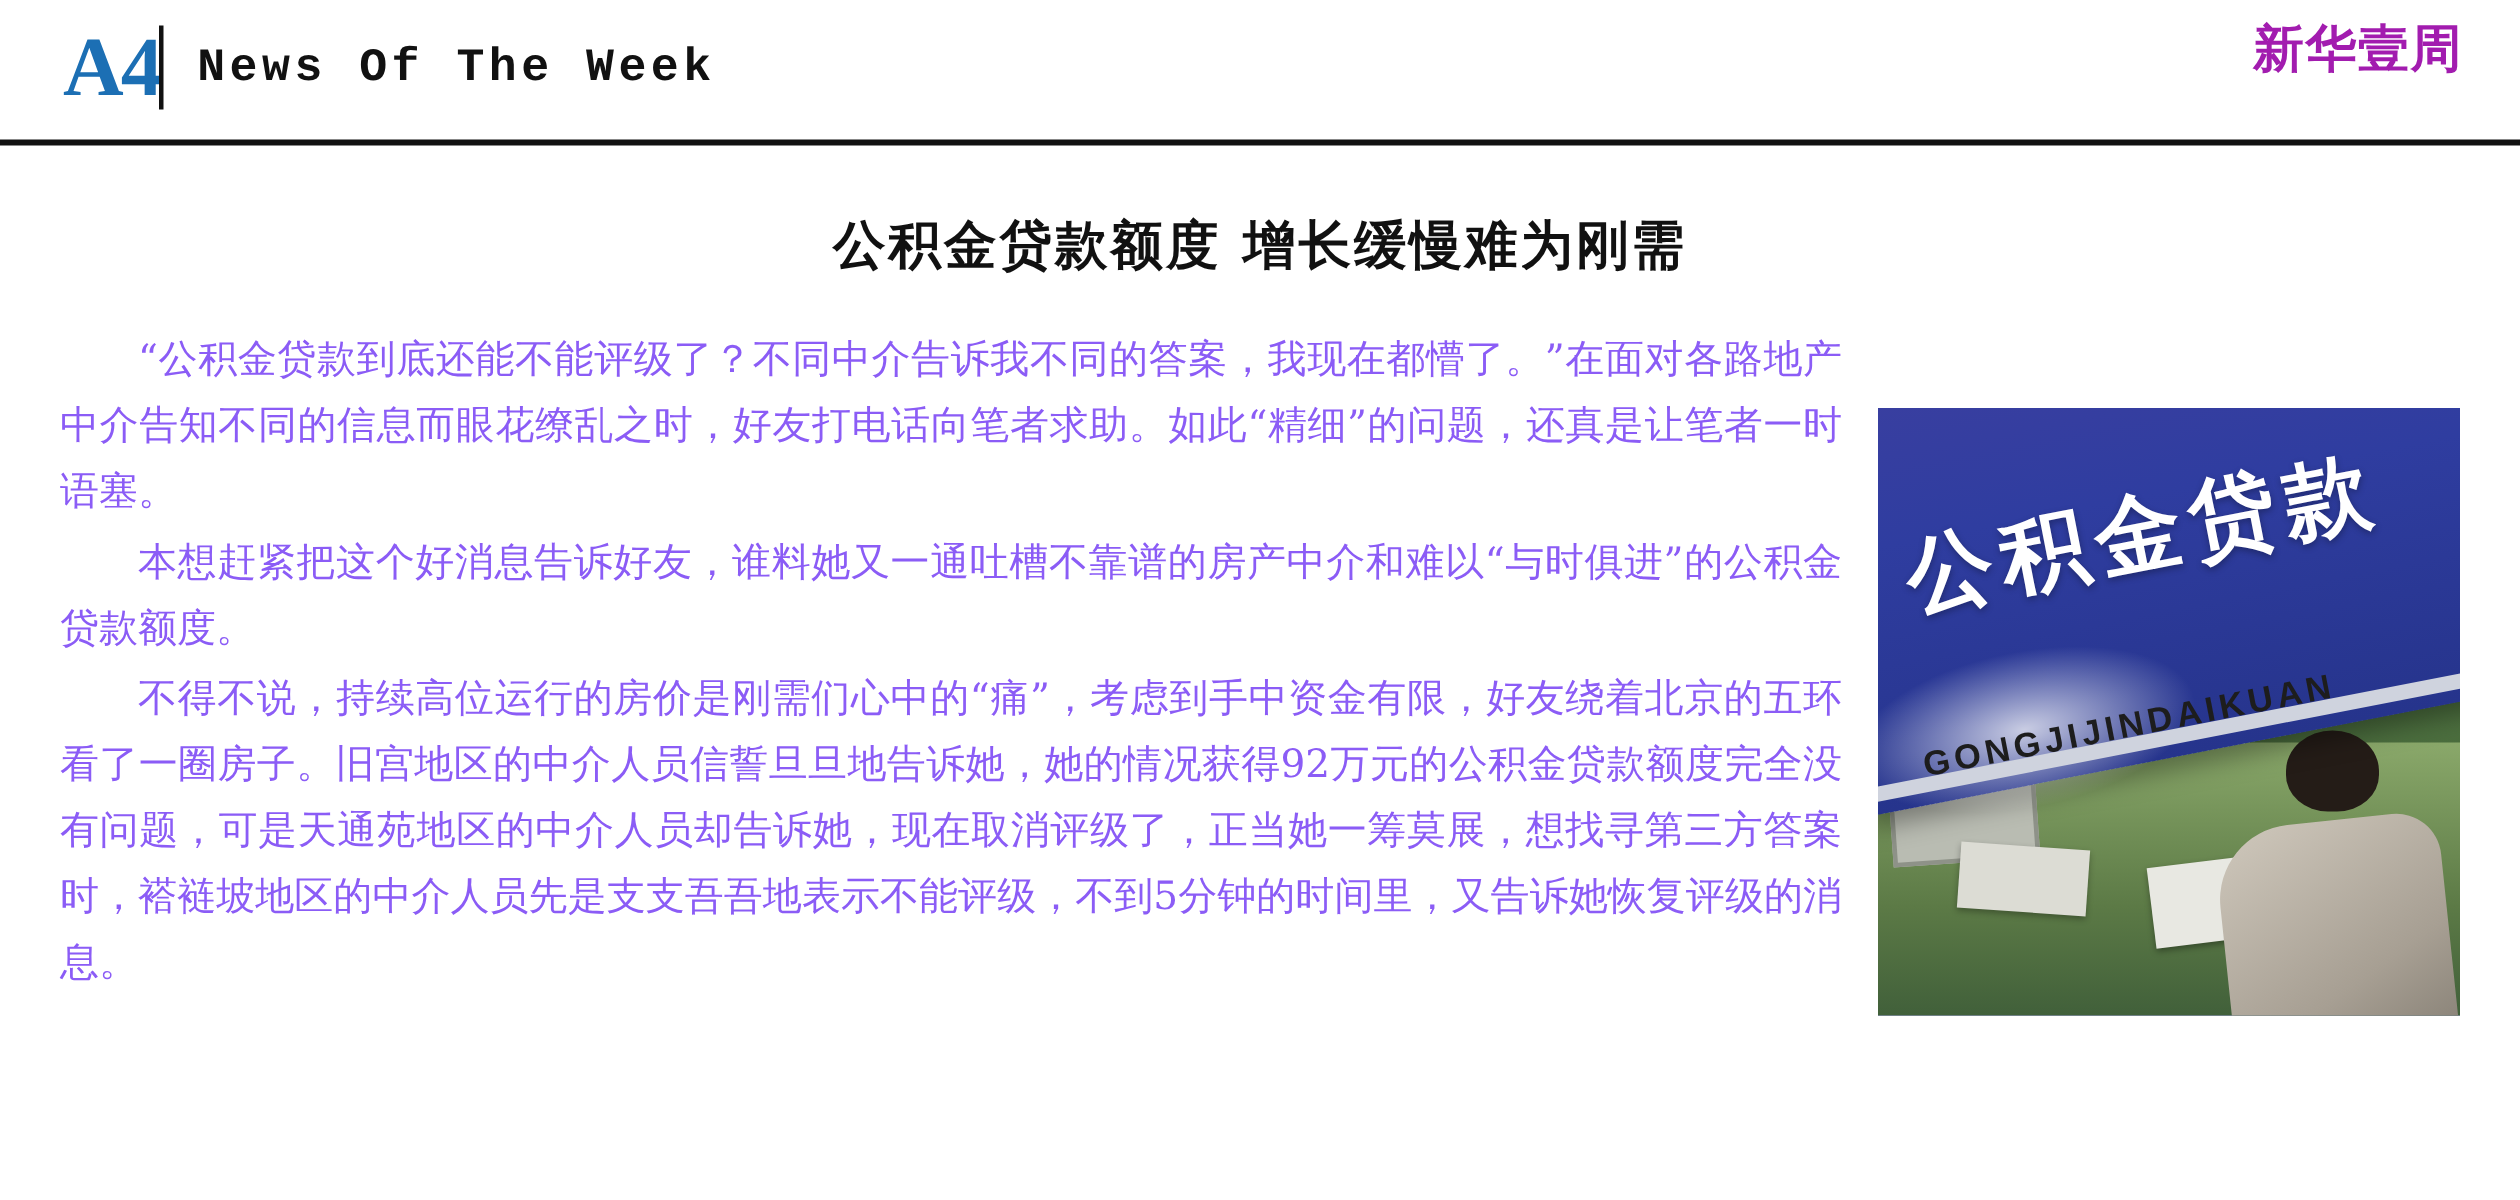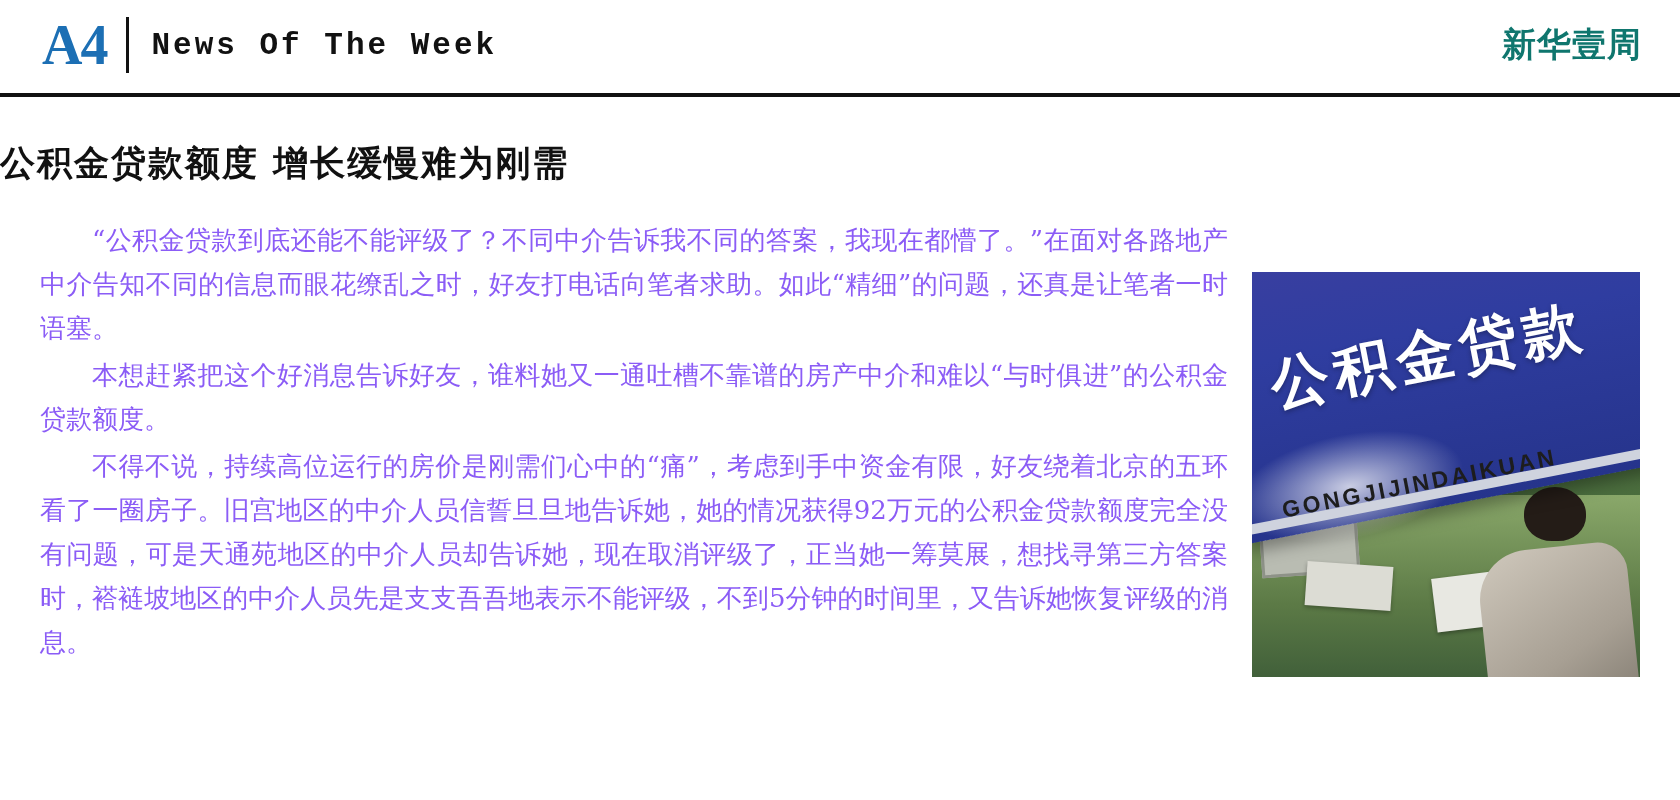--- a/index.html
+++ b/index.html
@@ -36,62 +36,62 @@
     align-items: center;
     height: 66px;
   }
   .page-code {
     font-family: "Liberation Serif", serif;
     font-weight: bold;
     font-size: 56px;
     line-height: 56px;
     color: #1c6fb4;
     letter-spacing: -2px;
-    padding-right: 20px;
   }
   .code-rule {
     width: 3px;
     height: 56px;
     background: #111111;
     margin-right: 22px;
   }
   .section-title {
     font-family: Liberation Mono, monospace;
     font-weight: bold;
     font-size: 31px;
     letter-spacing: 3px;
     color: #111111;
     white-space: nowrap;
   }
   .brand {
     position: absolute;
     right: 38px;
-    top: 22px;
+    top: 10px;
     font-family: "DejaVu Sans", sans-serif;
     font-weight: bold;
     font-size: 34px;
     letter-spacing: 1px;
-    color: #0f766e;
+    color: #a21caf;
     white-space: nowrap;
   }
   .masthead-rule {
     position: absolute;
     left: 0;
     top: 93px;
     width: 1680px;
     height: 4px;
     background: #111111;
   }
 
   
   .headline {
     position: absolute;
     left: 0;
     top: 140px;
     width: 1680px;
+    text-align: center;
     font-family: "DejaVu Sans", sans-serif;
     font-weight: bold;
     font-size: 35px;
     letter-spacing: 2px;
     color: #111111;
   }
 
   
   .article {
     position: absolute;

